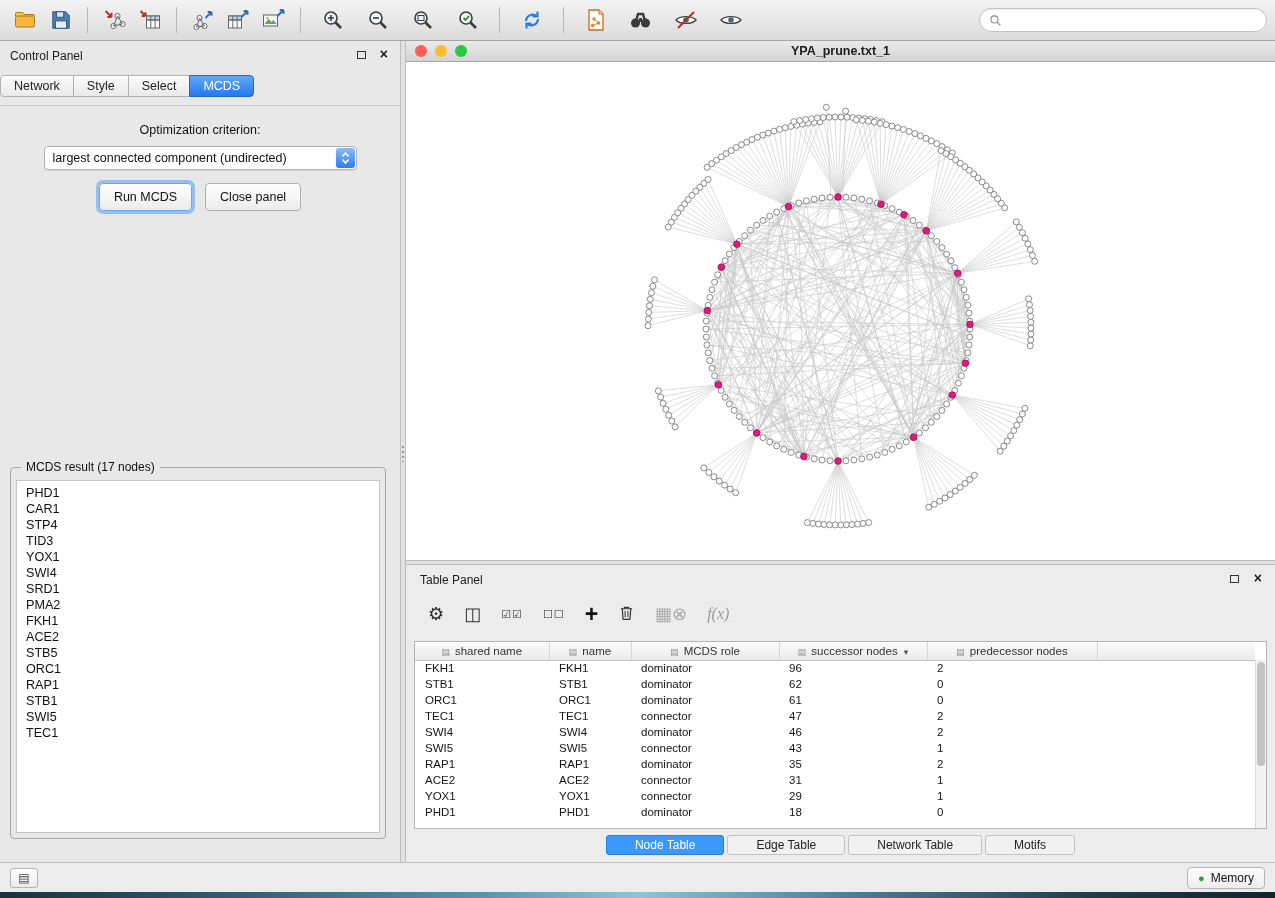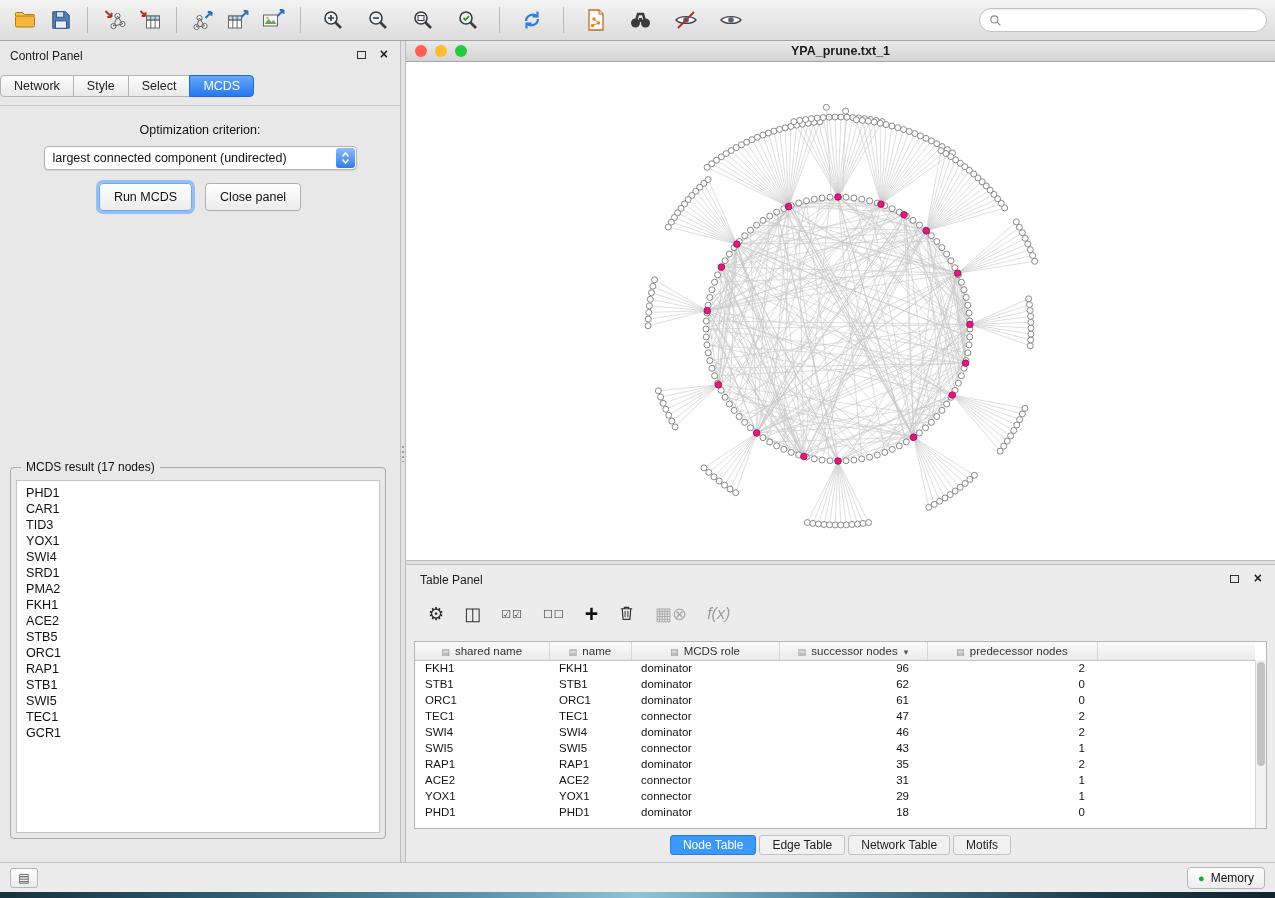--- a/index.html
+++ b/index.html
@@ -55,34 +55,34 @@
 
 .table-panel{position:absolute;left:406px;top:565px;width:869px;height:297px;background:#ececec}
 .tp-header{position:relative;height:24px;padding:8px 14px 0;font-size:12px;color:#1c1c1c}
 .tp-header .float-icon{right:36px}
 .tp-header .close-x{right:13px}
 .tp-toolbar{position:absolute;left:0;top:26px;width:100%;height:46px;display:flex;align-items:center;padding-left:22px;gap:20px}
 .ticon{font-size:18px;color:#2f2f2f;line-height:1}
 .ticon.boxes{font-size:11px;letter-spacing:1px;color:#333}
 .ticon.plus{font-size:23px;font-weight:bold;color:#101010}
 .ticon.gray{color:#ababab}
-.ticon.fx{font-family:Liberation Sans, sans-serif;font-style:italic;font-size:16px;color:#9c9c9c}
+.ticon.fx{font-family:Liberation Serif, serif;font-style:italic;font-size:16px;color:#9c9c9c}
 .tablewrap{position:absolute;left:8px;top:76px;width:853px;height:188px;background:#fff;border:1px solid #b5b5b5;overflow:hidden}
 table{border-collapse:collapse;table-layout:fixed;width:840px}
 thead th{height:18px;background:linear-gradient(#fbfbfb,#eaeaea);border-right:1px solid #d6d6d6;border-bottom:1px solid #c3c3c3;font-size:11.5px;font-weight:normal;color:#333;text-align:center;white-space:nowrap;overflow:hidden}
 thead th.filler{border-right:none}
 .colicon{color:#8f8f8f;font-size:9px;margin-right:5px}
 .sortarrow{color:#555;font-size:9px;margin-left:6px}
 tbody td{height:16px;font-size:11.5px;color:#141414;white-space:nowrap;overflow:hidden;padding-left:10px}
-tbody td.num{text-align:right;padding-right:18px}
+tbody td.num{text-align:left;padding-right:18px}
 tbody td:nth-child(5){padding-right:12px}
 .scrollbar{position:absolute;right:0;top:18px;bottom:0;width:11px;background:#f2f2f2;border-left:1px solid #d9d9d9}
 .thumb{position:absolute;left:1px;right:1px;top:2px;height:62%;background:#c3c3c3;border-radius:5px}
 .tp-tabs{position:absolute;left:0;top:270px;width:100%;display:flex;justify-content:center;gap:3px}
-.tp-tab{padding:2px 12px;font-size:12px;background:#f1f1f1;border:1px solid #c2c2c2;border-radius:3px;color:#222}
+.tp-tab{padding:2px 28px;font-size:12px;background:#f1f1f1;border:1px solid #c2c2c2;border-radius:3px;color:#222}
 .tp-tab.active{background:#3b99fc;border-color:#2a7de1;color:#fff}
 
 
 .status-bar{position:absolute;left:0;top:862px;width:1275px;height:30px;background:#ececec;border-top:1px solid #bfbfbf}
 .sb-left{position:absolute;left:10px;top:5px;width:28px;height:20px;background:linear-gradient(#fff,#ebebeb);border:1px solid #b5b5b5;border-radius:3px;display:flex;align-items:center;justify-content:center;font-size:12px;color:#444}
 .memory-btn{position:absolute;right:10px;top:4px;height:22px;padding:0 10px;background:linear-gradient(#fdfdfd,#ededed);border:1px solid #b5b5b5;border-radius:4px;display:flex;align-items:center;gap:6px;font-size:12px;color:#111}
 .memory-dot{color:#1fa73c;font-size:11px;line-height:1}
 .desktop-strip{position:absolute;left:0;top:892px;width:1275px;height:6px;background:linear-gradient(90deg,#16313d 0%,#2e5d72 18%,#5d93ad 38%,#8fc3d8 50%,#4d809a 66%,#1d3b4a 86%,#12242e 100%)}
 </style>
 </head>
@@ -252,34 +252,34 @@
     </div>
     <div class="cp-buttons">
       <button class="btn focused">Run MCDS</button>
       <button class="btn">Close panel</button>
     </div>
     <div class="result-box">
       <span class="result-legend">MCDS result (17 nodes)</span>
       <div class="result-list" id="mcds-list">
           <div class="mcds-item">PHD1</div>
           <div class="mcds-item">CAR1</div>
+          <div class="mcds-item">STP4</div>
           <div class="mcds-item">TID3</div>
           <div class="mcds-item">YOX1</div>
           <div class="mcds-item">SWI4</div>
           <div class="mcds-item">SRD1</div>
           <div class="mcds-item">PMA2</div>
           <div class="mcds-item">FKH1</div>
           <div class="mcds-item">ACE2</div>
           <div class="mcds-item">STB5</div>
           <div class="mcds-item">ORC1</div>
           <div class="mcds-item">RAP1</div>
           <div class="mcds-item">STB1</div>
           <div class="mcds-item">SWI5</div>
           <div class="mcds-item">TEC1</div>
-          <div class="mcds-item">GCR1</div>
         </div>
     </div>
   </div>
 
   <div class="v-divider">
       <div class="dots"></div>
     </div>
 
   <div class="network-window">
     <div class="nw-titlebar">

